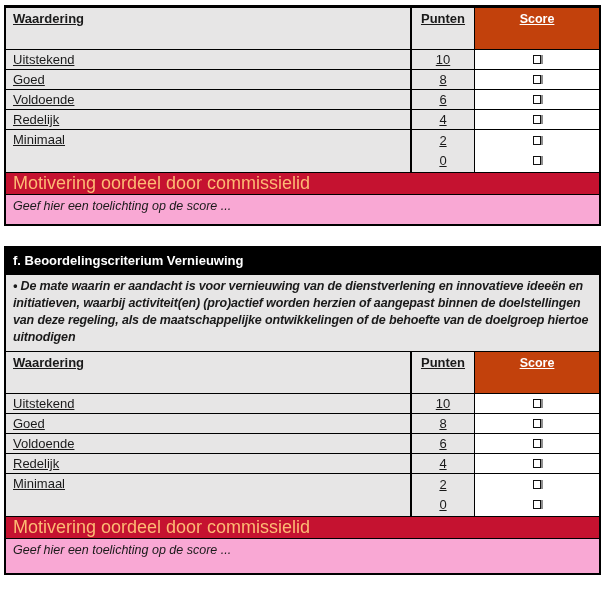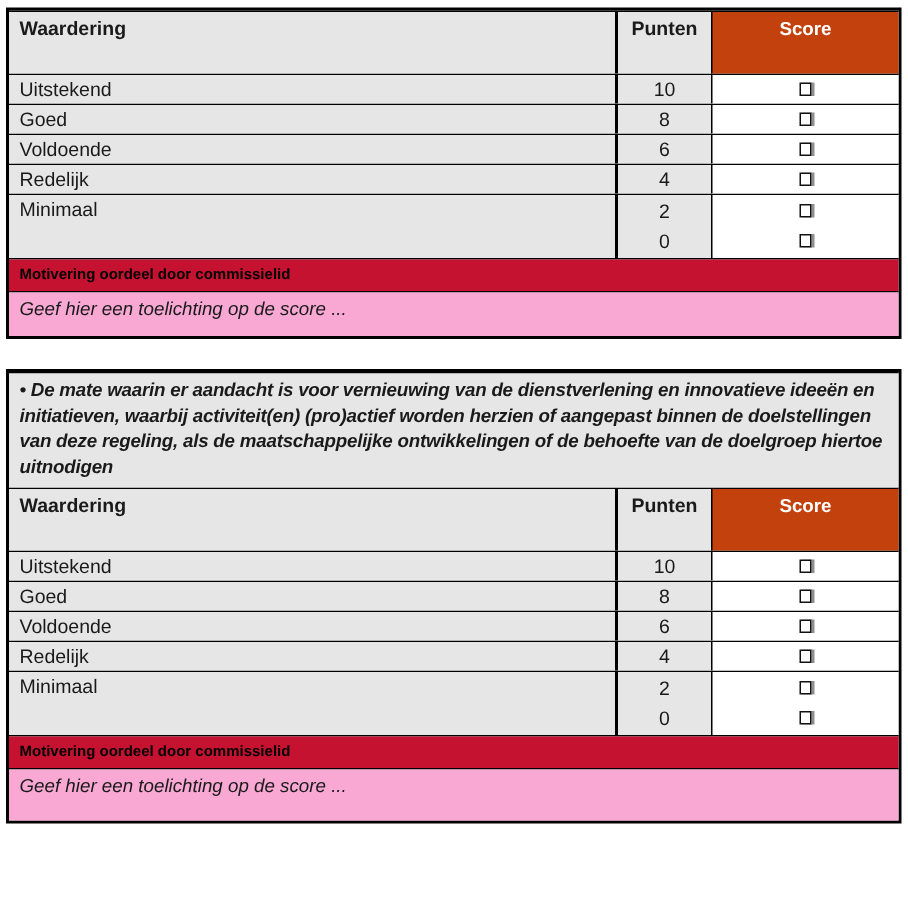--- a/index.html
+++ b/index.html
@@ -6,21 +6,21 @@
   html, body { width: 605px; height: 598px; background: #ffffff; }
   body { font-family: "Liberation Sans", sans-serif; color: #1a1a1a; }
   .doc { padding: 5px 4px 0 4px; }
 
   .tbl { width: 597px; border: 2px solid #000; background: #fff; }
   .tbl-gap { height: 20px; }
 
   .trow { display: flex; border-top: 1px solid #000; align-items: stretch; }
   .trow.no-top { border-top: none; }
 
-  .cell { min-width: 0; }
+  .cell { min-width: 0; text-decoration: underline; }
   .c-label  { width: 404px; padding: 2px 7px; background: #E7E6E6; text-align: left; }
   .c-points { width: 64px;  border-left: 2px solid #000000; background: #E7E6E6; text-align: center; }
   .c-score  { flex: 1; border-left: 1px solid #000; background: #ffffff; text-align: center; }
 
   .title-bar {
     background: #000000; color: #ffffff;
     font-weight: bold; font-size: 13px; line-height: 16px;
     padding: 5px 7px;
   }
 
@@ -48,22 +48,22 @@
   .cb {
     display: inline-block;
     width: 8px; height: 9px;
     background: #ffffff;
     border: 1.5px solid #111;
     box-shadow: 2px 0 0 #8f8f8f;
     cursor: pointer;
   }
 
   .motiv {
-    background: #C51230; color: #000000;
-    font-weight: bold; font-size: 10px; line-height: 15px;
+    background: #C51230; color: #fdba74;
+    font-weight: normal; font-size: 18px; line-height: 15px;
     padding: 3px 7px;
   }
 
   .note {
     font-style: italic; font-size: 12.5px; line-height: 16px;
     padding: 3px 7px; min-height: 29px; background: #f9a8d4;
   }
   .note.tall { min-height: 34px; }
 </style>
 </head>
@@ -131,20 +131,23 @@
       <div class="motiv" style="width:100%">Motivering oordeel door commissielid</div>
     </div>
     <div class="trow">
       <div class="note" style="width:100%">Geef hier een toelichting op de score ...</div>
     </div>
   </div>
 
   <div class="tbl-gap"></div>
 
   <div class="tbl">
+    <div class="trow no-top">
+      <div class="title-bar" style="width:100%">f. Beoordelingscriterium Vernieuwing</div>
+    </div>
 
     <div class="trow">
       <div class="desc" style="width:100%">• De mate waarin er aandacht is voor vernieuwing van de dienstverlening en innovatieve ideeën en initiatieven, waarbij activiteit(en) (pro)actief worden herzien of aangepast binnen de doelstellingen van deze regeling, als de maatschappelijke ontwikkelingen of de behoefte van de doelgroep hiertoe uitnodigen</div>
     </div>
 
     <div class="trow hdr">
       <div class="cell c-label">Waardering</div>
       <div class="cell c-points">Punten</div>
       <div class="cell c-score">Score</div>
     </div>

